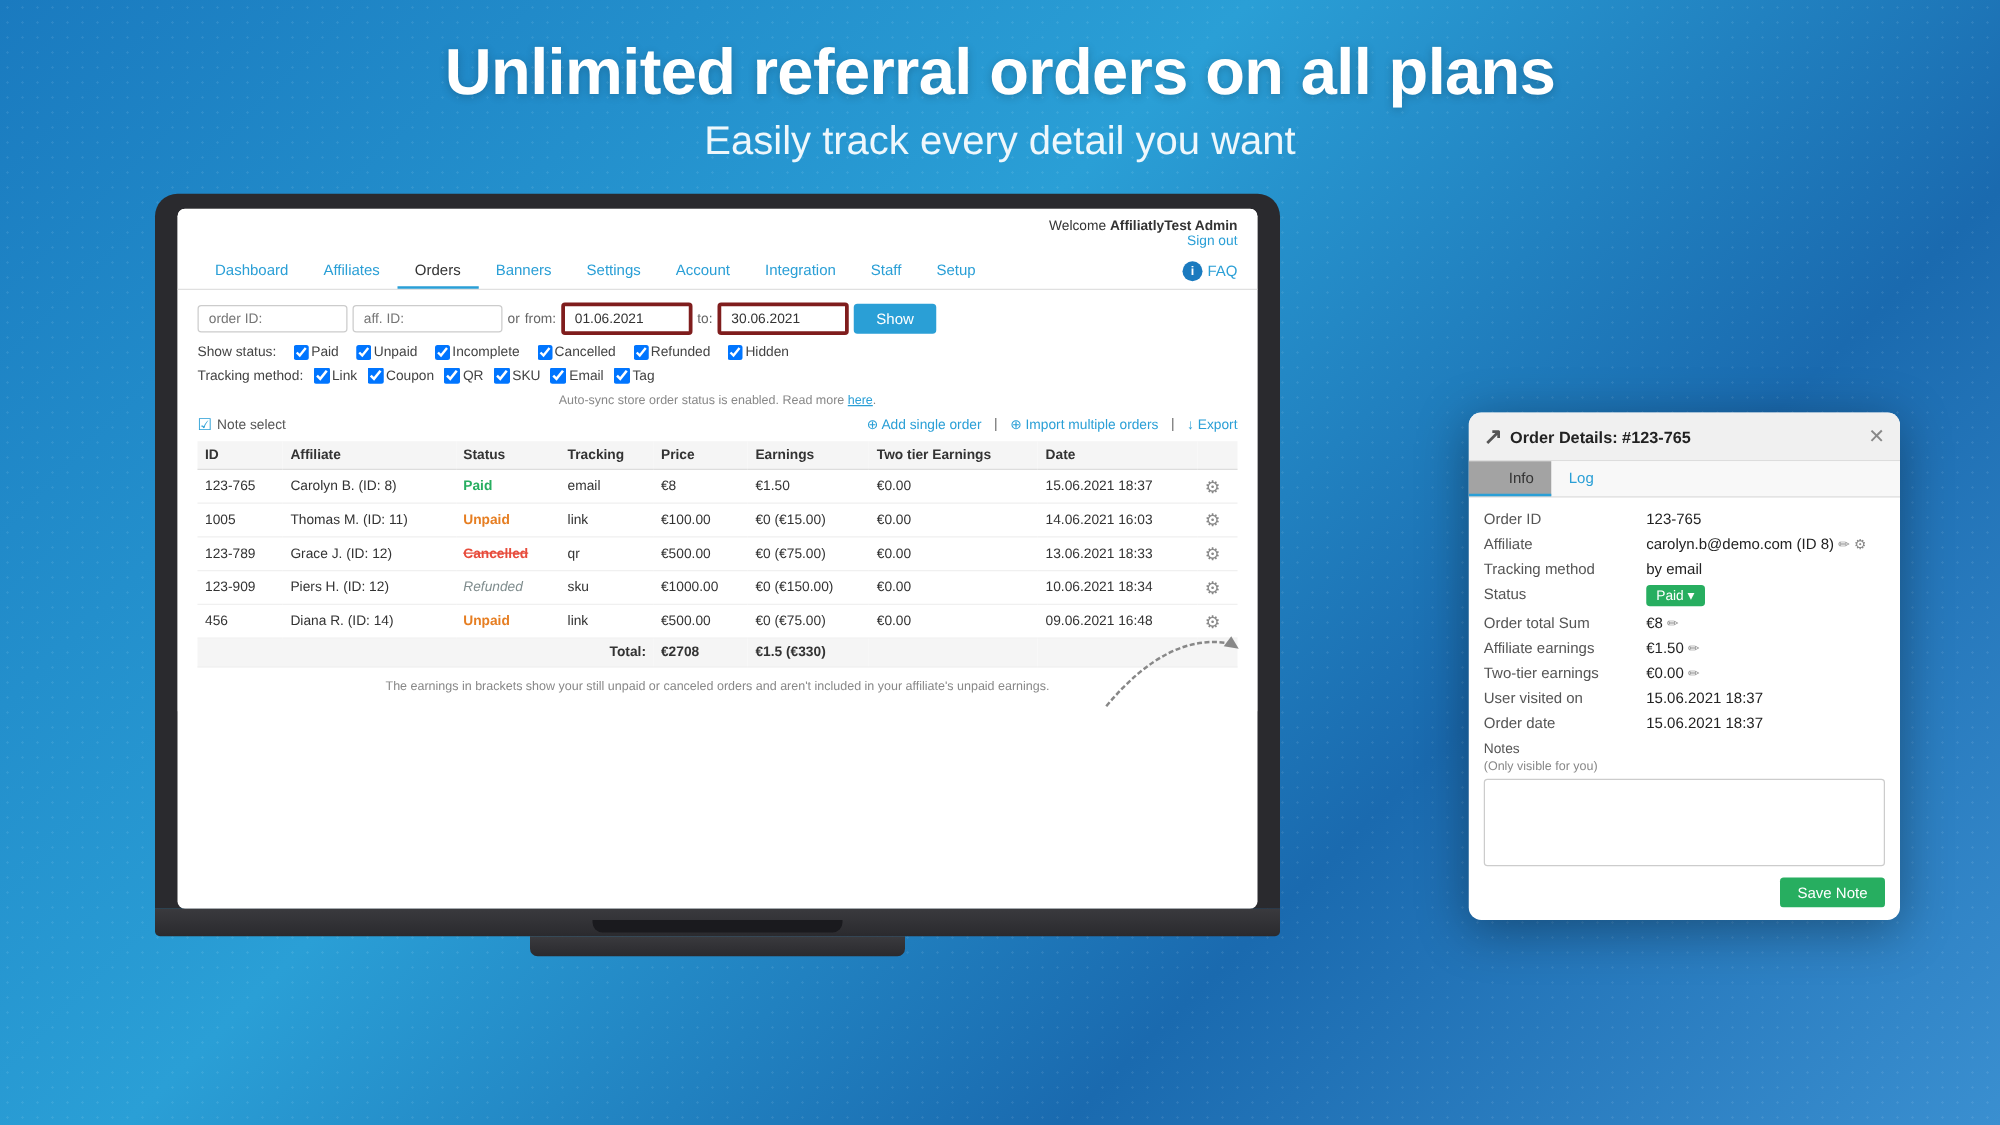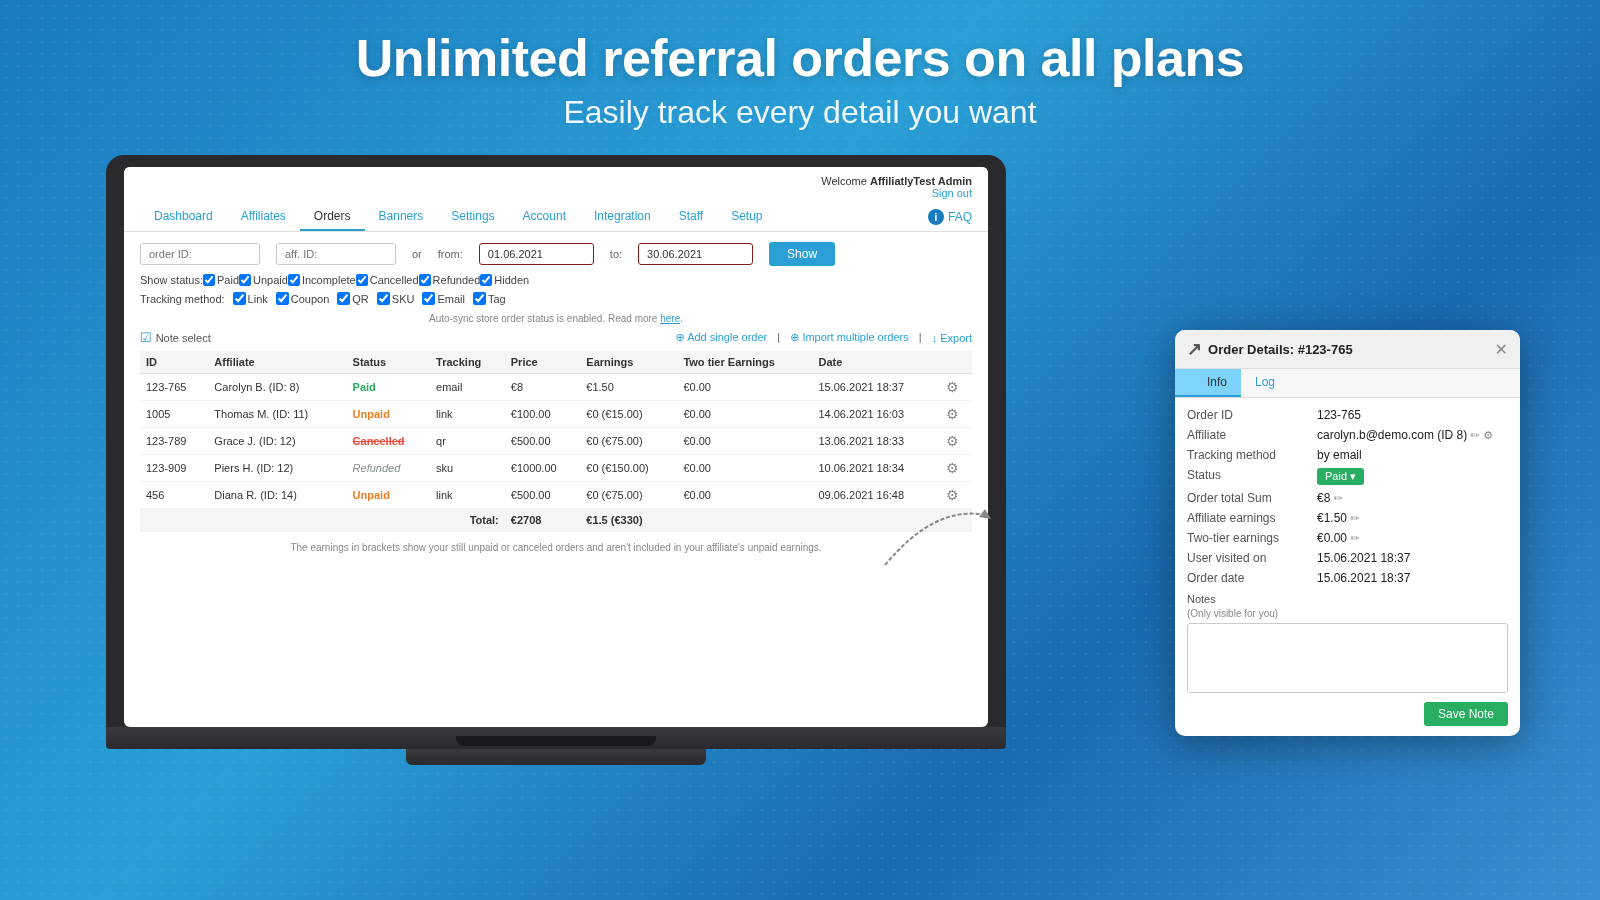--- a/index.html
+++ b/index.html
@@ -36,21 +36,21 @@
       font-size: 32px;
       font-weight: 400;
       color: rgba(255,255,255,0.92);
       margin-top: 6px;
       margin-bottom: 24px;
     }
 
     
     .laptop-wrapper {
       position: absolute;
-      left: 106px;
+      left: 124px;
       top: 155px;
       width: 900px;
       height: 640px;
     }
 
     .laptop-outer {
       background: #2a2a2e;
       border-radius: 18px 18px 0 0;
       padding: 12px 18px 0 18px;
       width: 900px;
@@ -142,54 +142,54 @@
 
     .app-body {
       padding: 10px 16px;
       background: #fff;
       font-size: 11px;
     }
 
     .filter-row {
       display: flex;
       align-items: center;
-      gap: 16px;
+      gap: 4px;
       margin-bottom: 8px;
     }
     .filter-input {
       border: 1px solid #ccc;
       border-radius: 3px;
       padding: 4px 8px;
       font-size: 11px;
       width: 120px;
       color: #333;
     }
     .filter-label { color: #666; font-size: 11px; }
     .date-input {
-      border: 1px solid #7f1d1d;
+      border: 3px solid #7f1d1d;
       border-radius: 3px;
       padding: 4px 8px;
       font-size: 11px;
-      width: 115px;
+      width: 105px;
       color: #333;
     }
     .btn-show {
       background: #2a9fd6;
       color: white;
       border: none;
       border-radius: 3px;
       padding: 5px 18px;
       font-size: 12px;
       cursor: pointer;
     }
 
     .status-row {
       display: flex;
       align-items: flex-start;
-      gap: 0;
+      gap: 14px;
       margin-bottom: 6px;
       font-size: 11px;
       color: #444;
     }
     .status-row label {
       display: flex;
       align-items: center;
       gap: 2px;
     }
     .status-row input[type=checkbox] {
@@ -342,21 +342,21 @@
     .panel-tab {
       padding: 6px 14px;
       font-size: 12px;
       color: #2a9fd6;
       cursor: pointer;
       border-bottom: 2px solid transparent;
     }
     .panel-tab.active {
       color: #333;
       border-bottom: 2px solid #2a9fd6;
-      background: #7dd3fc;
+      background: #a3a3a3;
       padding-left: 32px;
     }
 
     .panel-body {
       padding: 10px 12px;
     }
     .panel-row {
       display: flex;
       align-items: flex-start;
       margin-bottom: 6px;

